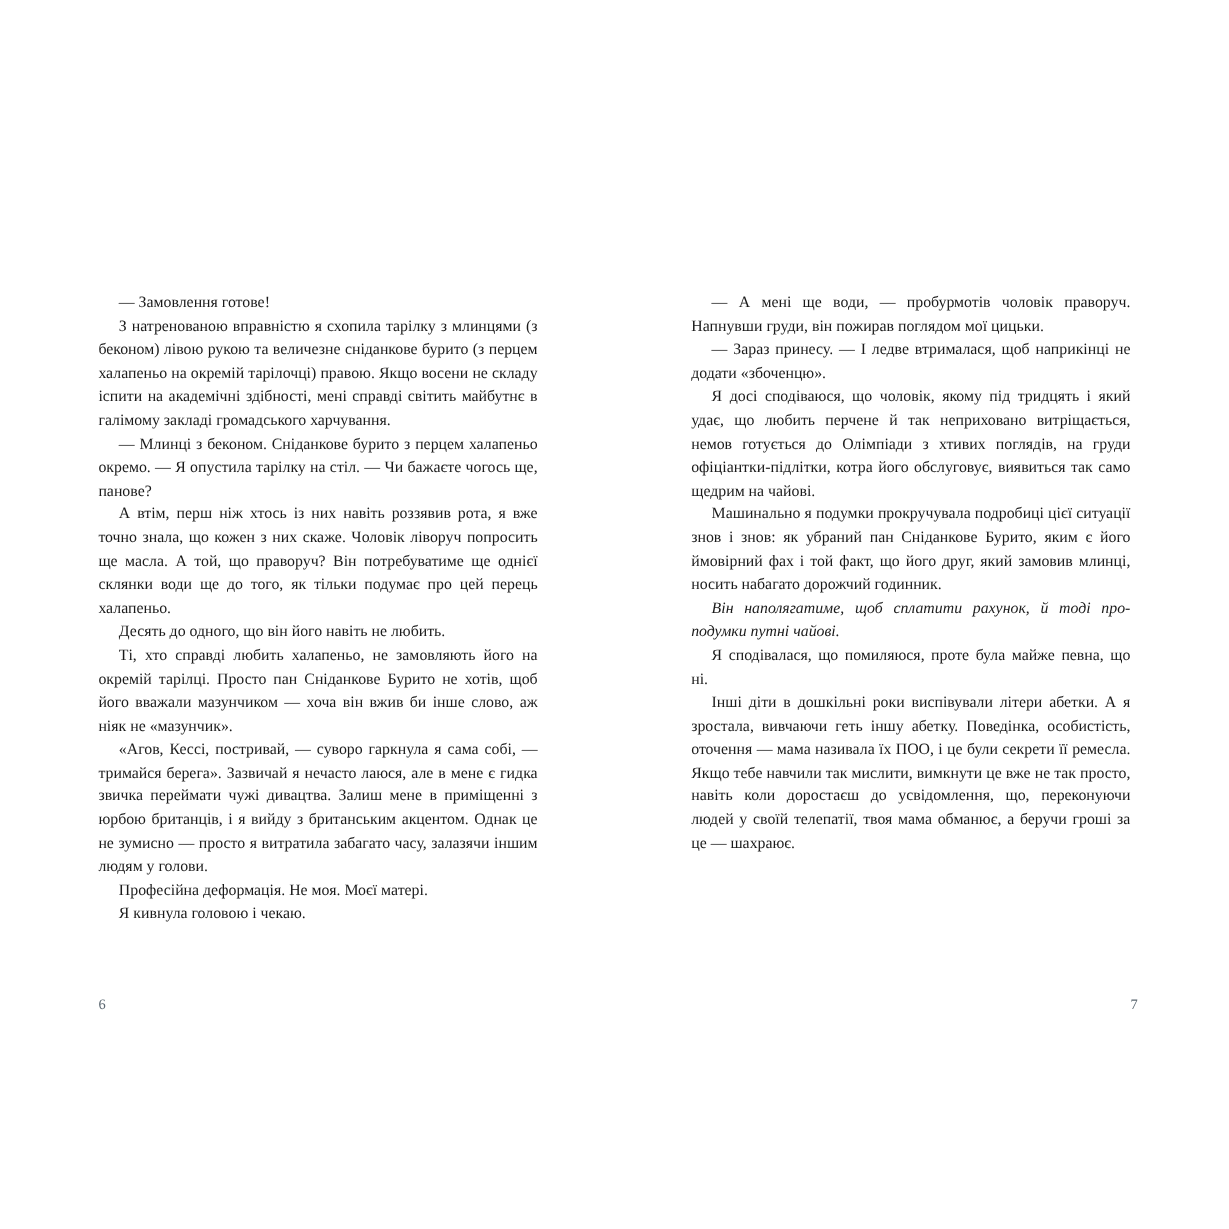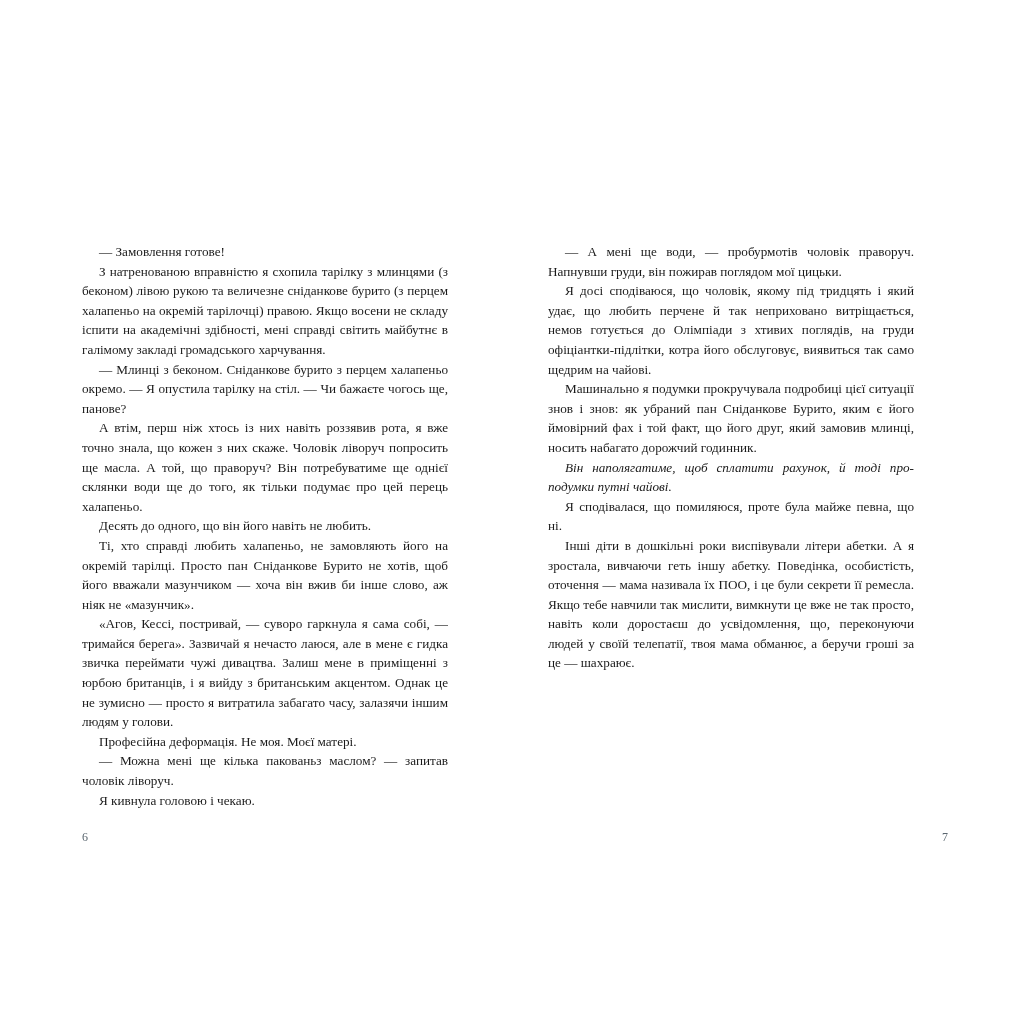--- a/index.html
+++ b/index.html
@@ -24,21 +24,21 @@
   .page {
     position: absolute;
     top: 200px;
     width: 366px;
     margin-top: 42px;
   }
   .page-left {
     left: 82px;
   }
   .page-right {
-    left: 548px;
+    left: 576px;
   }
   .text-block p {
     margin: 0;
     text-align: justify;
     text-justify: inter-word;
     font-size: 13.2px;
     line-height: 19.6px;
     text-indent: 17px;
     hyphens: auto;
     -webkit-hyphens: auto;
@@ -68,28 +68,28 @@
   <div class="page page-left">
     <div class="text-block">
       <p>— Замовлення готове!</p>
       <p>З натренованою вправністю я схопила тарілку з млин­цями (з беконом) лівою рукою та величезне сніданкове бурито (з перцем халапеньо на окремій тарілочці) пра­вою. Якщо восени не складу іспити на академічні здіб­ності, мені справді світить майбутнє в галімому закладі громадського харчування.</p>
       <p>— Млинці з беконом. Сніданкове бурито з перцем ха­лапеньо окремо. — Я опустила тарілку на стіл. — Чи бажаєте чогось ще, панове?</p>
       <p>А втім, перш ніж хтось із них навіть роззявив рота, я вже точно знала, що кожен з них скаже. Чоловік ліво­руч попросить ще масла. А той, що праворуч? Він потре­буватиме ще однієї склянки води ще до того, як тільки подумає про цей перець халапеньо.</p>
       <p>Десять до одного, що він його навіть не любить.</p>
       <p>Ті, хто справді любить халапеньо, не замовляють його на окремій тарілці. Просто пан Сніданкове Бурито не хо­тів, щоб його вважали мазунчиком — хоча він вжив би інше слово, аж ніяк не «мазунчик».</p>
       <p>«Агов, Кессі, постривай, — суворо гаркнула я сама собі, — тримайся берега». Зазвичай я нечасто лаюся, але в мене є гидка звичка переймати чужі дивацтва. Залиш мене в приміщенні з юрбою британців, і я вийду з британським акцентом. Однак це не зумисно — про­сто я витратила забагато часу, залазячи іншим людям у голови.</p>
       <p>Професійна деформація. Не моя. Моєї матері.</p>
-      <p>— Можна мені ще кілька пакованьз маслом? — запи­тав чоловік ліворуч.</p>
       <p>Я кивнула головою і чекаю.</p>
     </div>
   </div>
 
   <div class="page page-right">
     <div class="text-block">
       <p>— А мені ще води, — пробурмотів чоловік праворуч. Напнувши груди, він пожирав поглядом мої цицьки.</p>
+      <p>— Зараз принесу. — І ледве втрималася, щоб напри­кінці не додати «збоченцю».</p>
       <p>Я досі сподіваюся, що чоловік, якому під тридцять і який удає, що любить перчене й так неприховано витрі­щається, немов готується до Олімпіади з хтивих поглядів, на груди офіціантки-підлітки, котра його обслуговує, ви­явиться так само щедрим на чайові.</p>
       <p>Машинально я подумки прокручувала подробиці цієї ситуації знов і знов: як убраний пан Сніданкове Бу­рито, яким є його ймовірний фах і той факт, що його друг, який замовив млинці, носить набагато дорожчий годинник.</p>
       <p class="italic">Він наполягатиме, щоб сплатити рахунок, й тоді про­подумки путні чайові.</p>
       <p>Я сподівалася, що помиляюся, проте була майже пев­на, що ні.</p>
       <p>Інші діти в дошкільні роки виспівували літери абет­ки. А я зростала, вивчаючи геть іншу абетку. Поведінка, особистість, оточення — мама називала їх ПОО, і це були секрети її ремесла. Якщо тебе навчили так мисли­ти, вимкнути це вже не так просто, навіть коли дорос­таєш до усвідомлення, що, переконуючи людей у своїй телепатії, твоя мама обманює, а беручи гроші за це — шахраює.</p>
     </div>
   </div>
 
   <div class="folio folio-left">6</div>
   <div class="folio folio-right">7</div>

